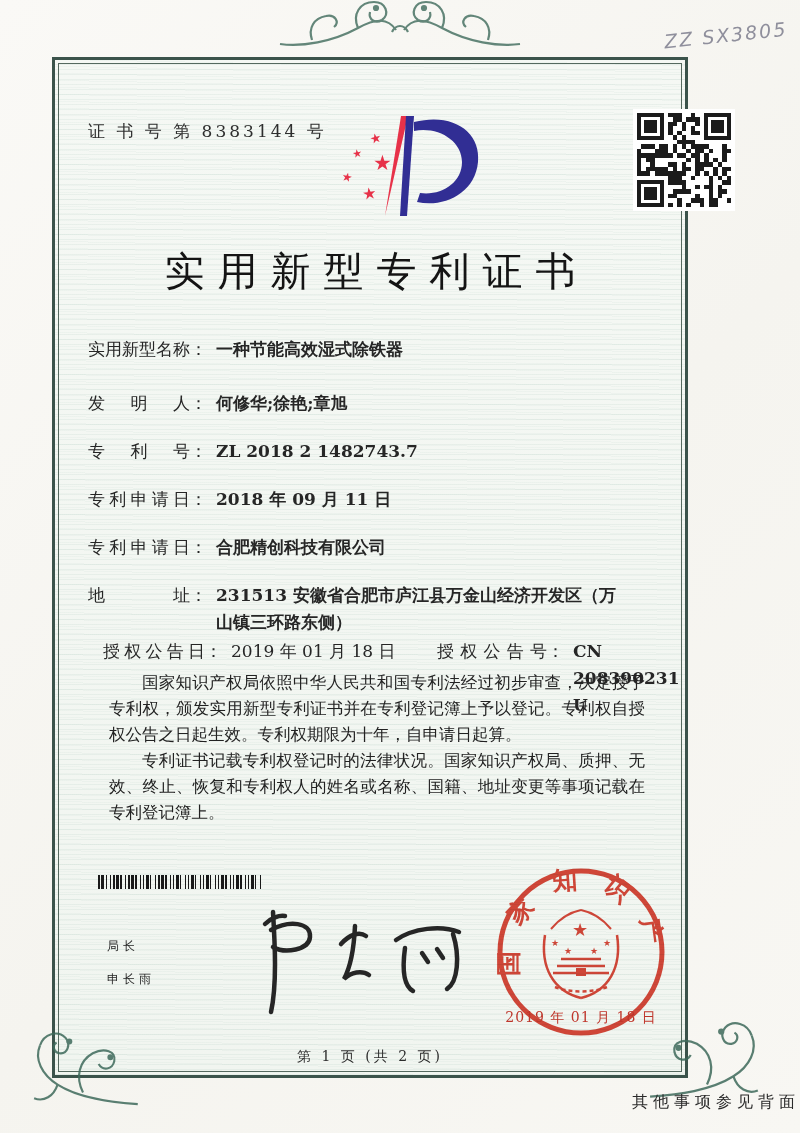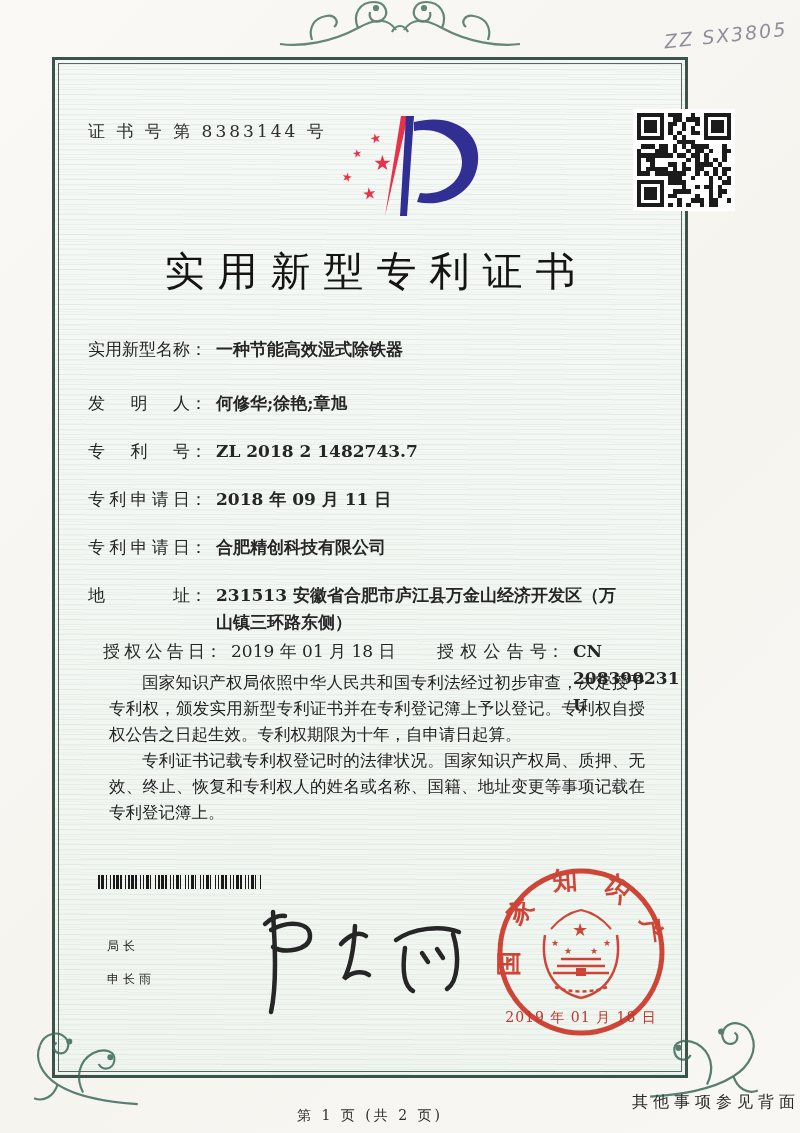--- a/index.html
+++ b/index.html
@@ -48,21 +48,21 @@
       #191919 3px 6px, transparent 6px 7.5px,
       #191919 7.5px 8.5px, transparent 8.5px 12px,
       #191919 12px 13px, transparent 13px 15px);}
 
   .director{position:absolute;left:52px;top:870px;font-size:12px;color:#1f1f1f;line-height:33px;letter-spacing:4px;}
 
   .sig{position:absolute;left:158px;top:830px;width:270px;height:135px;}
 
   .seal{position:absolute;left:436px;top:799px;width:180px;height:190px;mix-blend-mode:multiply;opacity:.93;}
 
-  .page-num{position:absolute;left:0;top:1047px;width:100%;text-align:center;font-size:14px;letter-spacing:3px;color:#2c2c2c;}
+  .page-num{position:absolute;left:0;top:988px;width:100%;text-align:center;font-size:14px;letter-spacing:3px;color:#2c2c2c;}
 
   .back-note{position:absolute;left:0;top:1092px;width:100%;text-align:right;font-size:16px;letter-spacing:5px;color:#2a2a2a;}
 
   .annotation{position:absolute;left:664px;top:24px;font-family:"DejaVu Sans","Liberation Sans",sans-serif;
               font-style:italic;font-size:19px;letter-spacing:2px;color:#8f8f9c;transform:rotate(-6deg);}
 
   .flourish{position:absolute;pointer-events:none;}
   .fl-top{left:272px;top:-16px;width:256px;height:72px;}
   .fl-bl{left:24px;top:1022px;width:118px;height:88px;}
   .fl-br{left:646px;top:1010px;width:122px;height:94px;}

